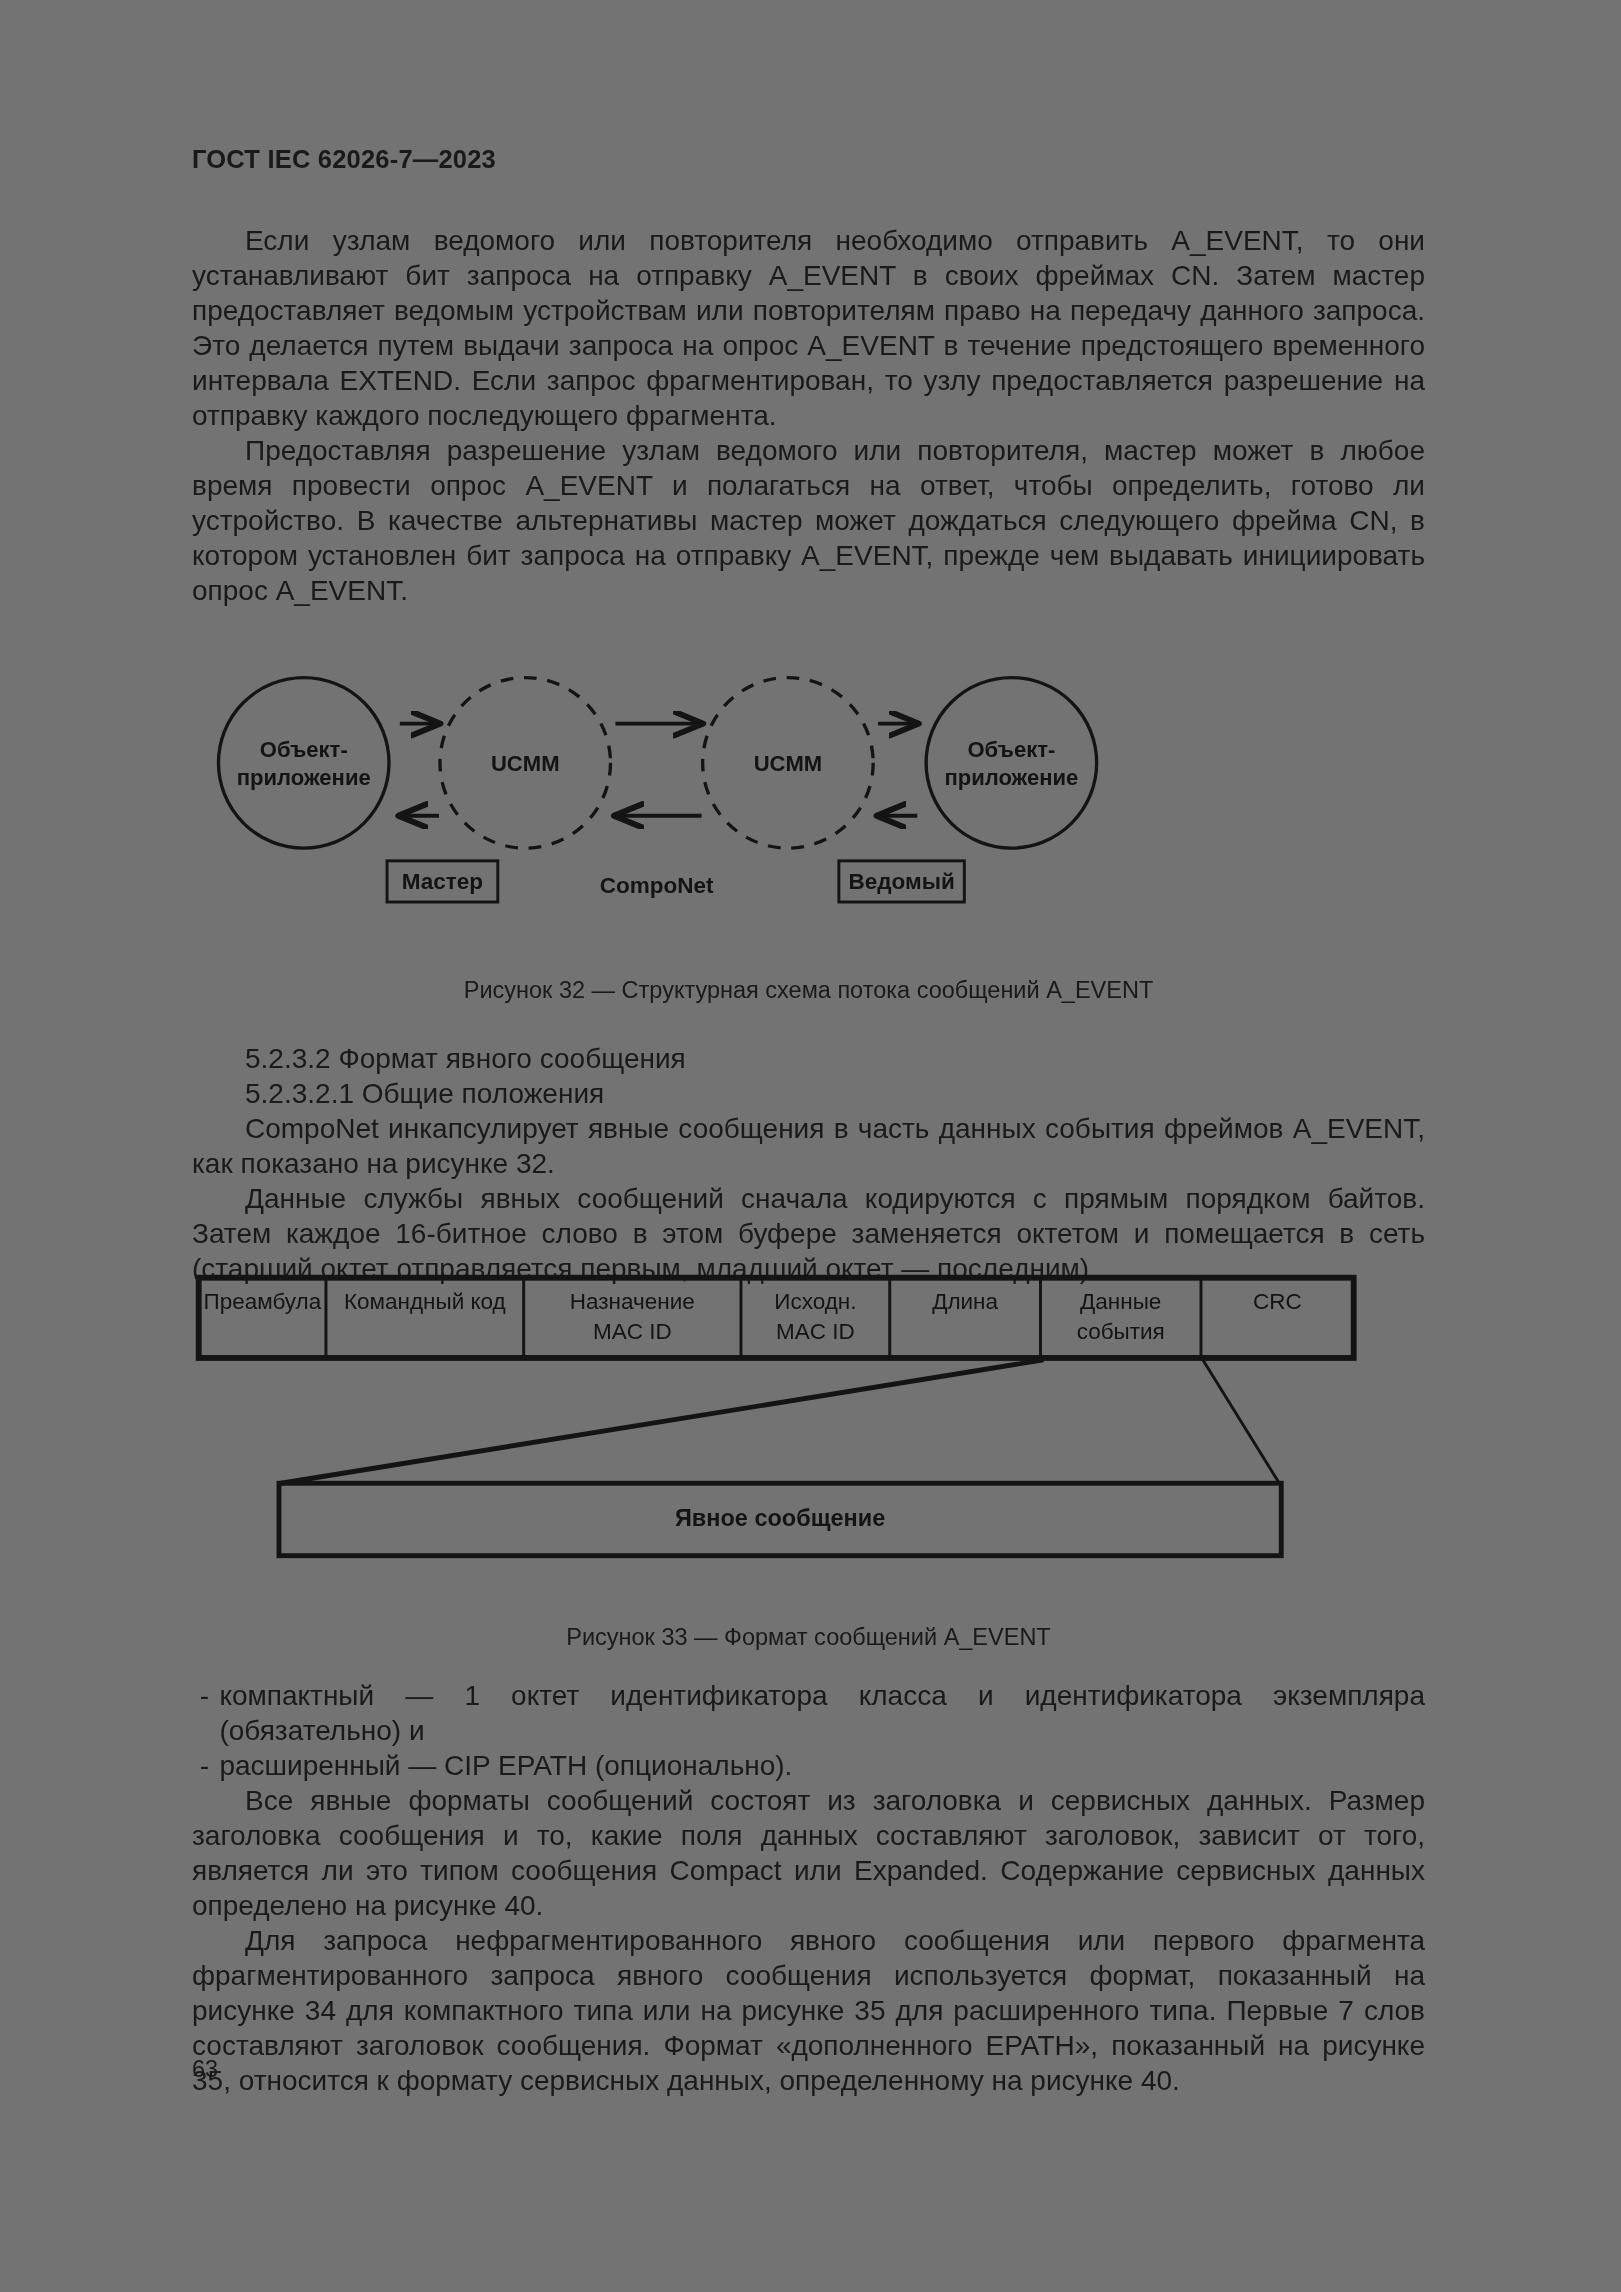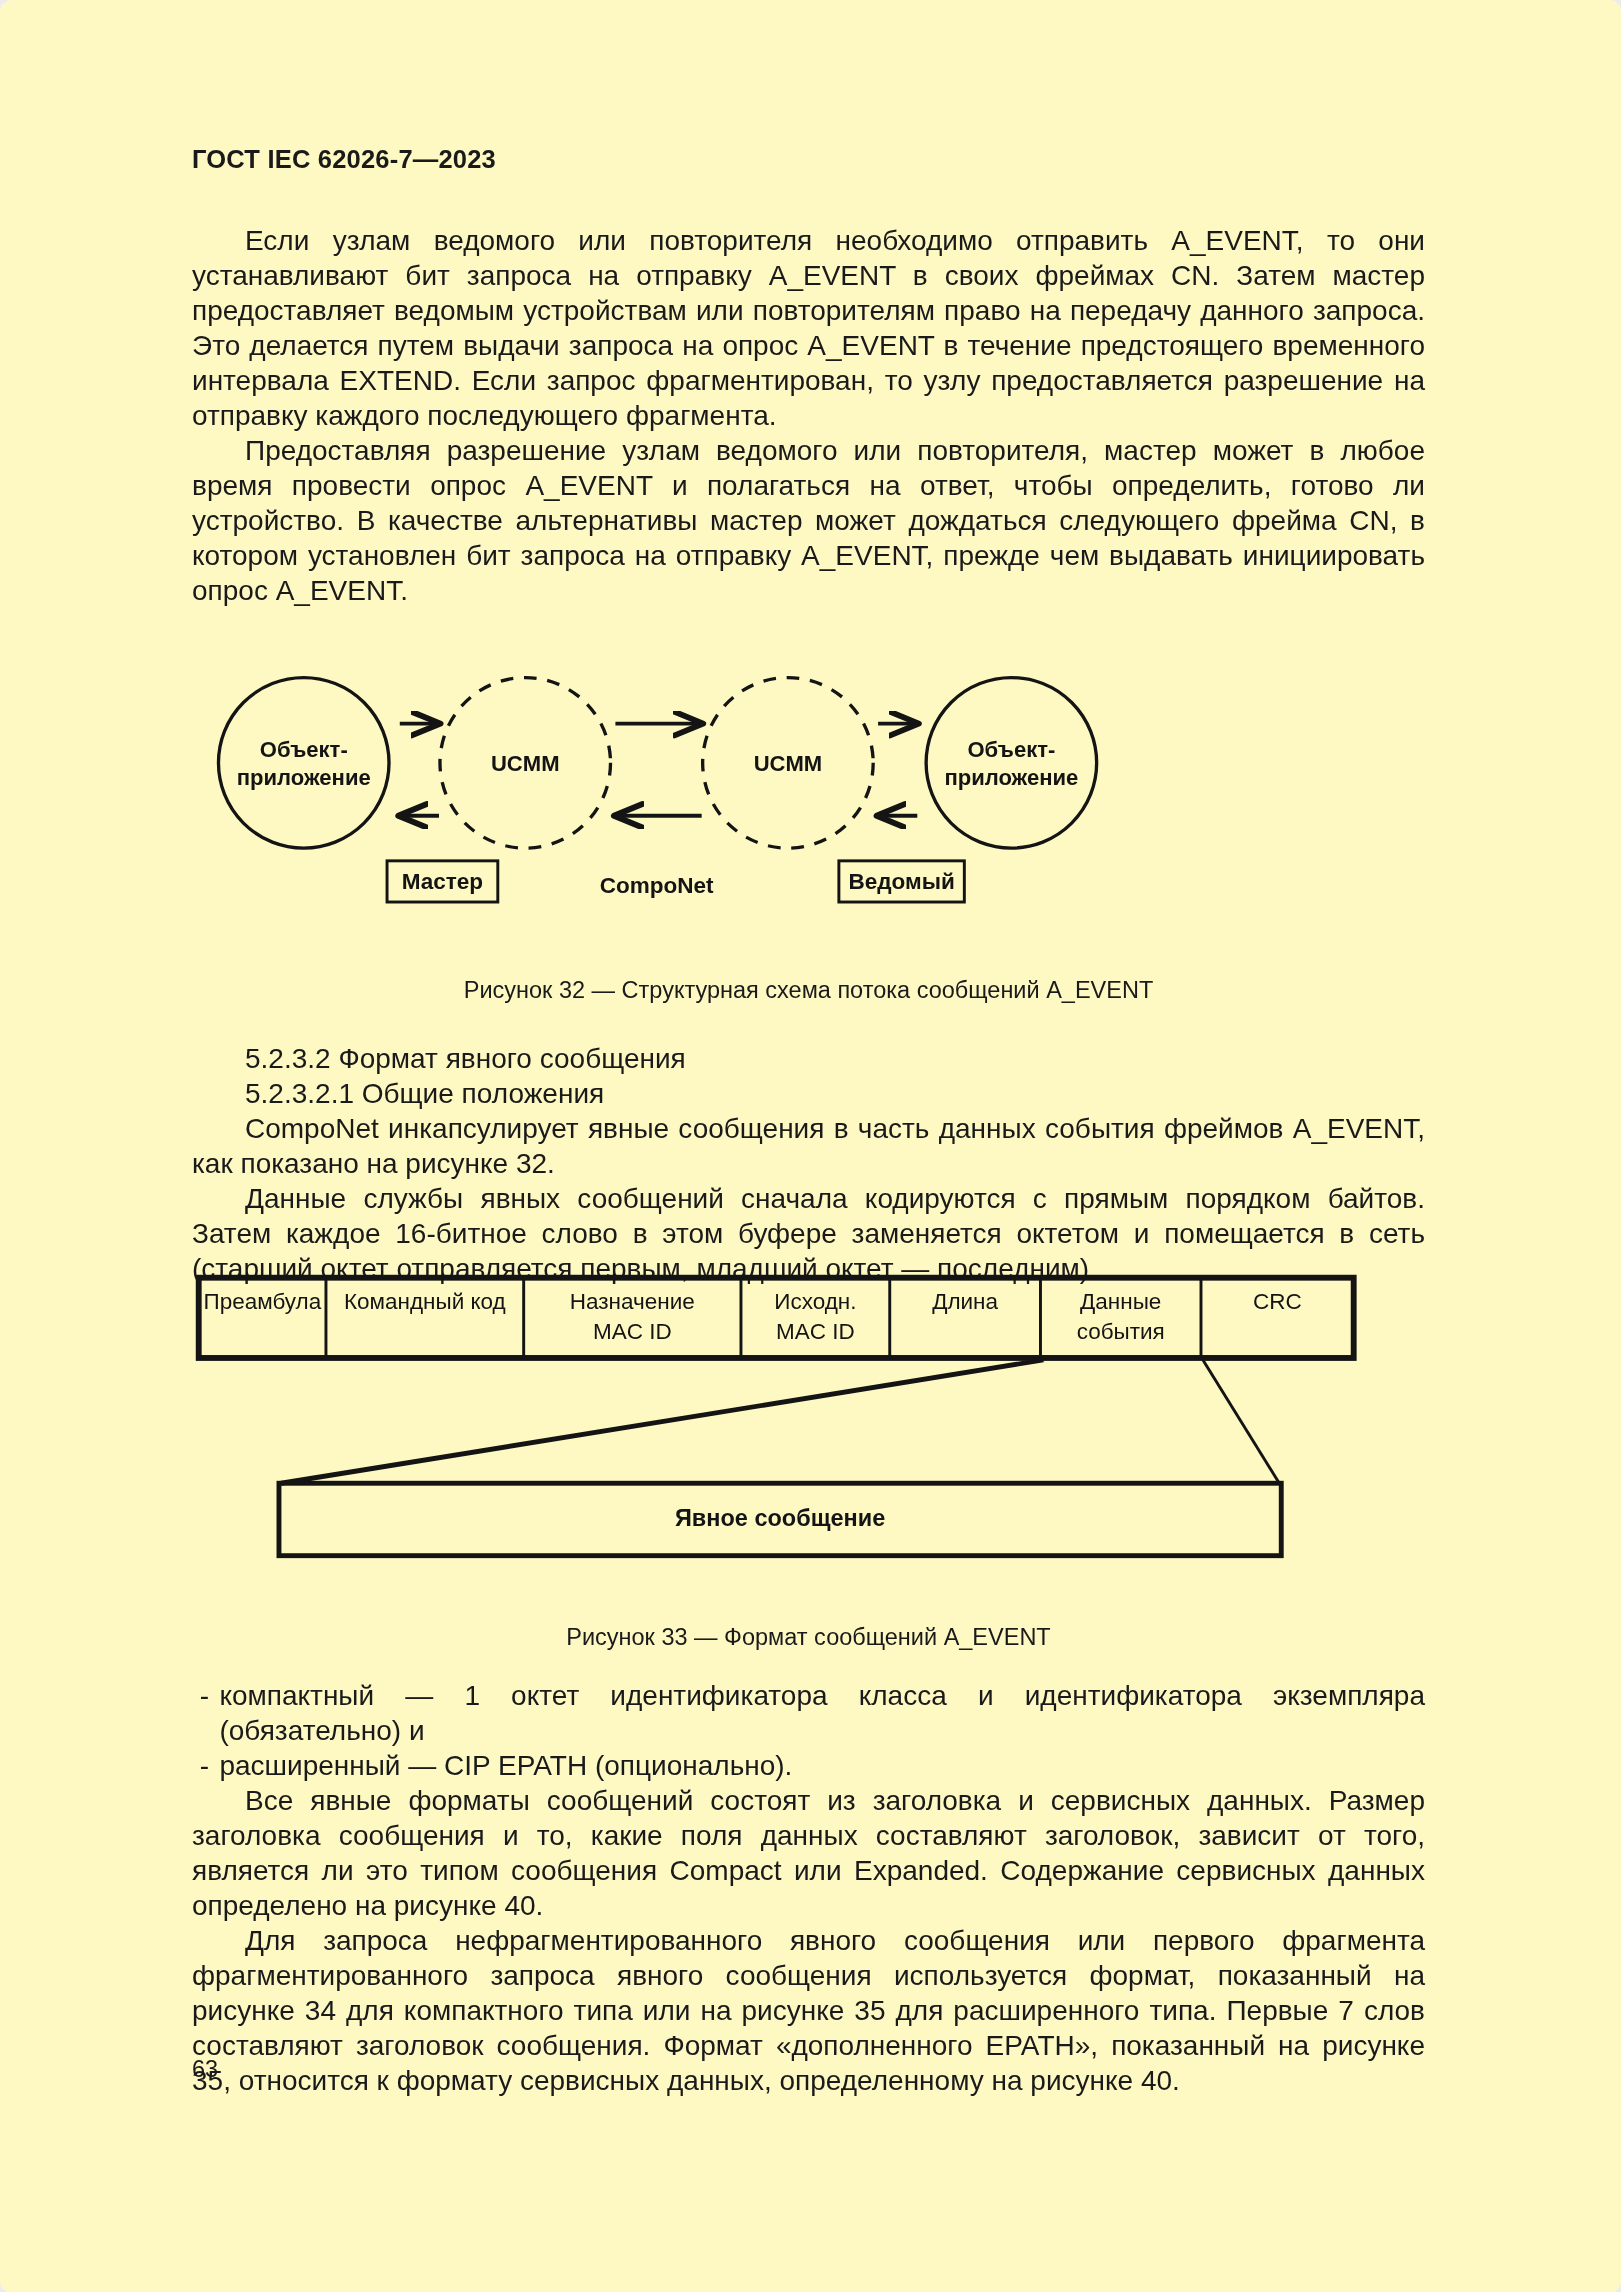--- a/index.html
+++ b/index.html
@@ -11,22 +11,21 @@
     width: 1621px;
     height: 2293px;
     position: relative;
     font-family: "Liberation Sans", sans-serif;
     color: #1a1a1a;
     overflow: hidden;
   }
   .page {
     position: absolute;
     inset: 0;
-    background: #fef9c3;
-    border-radius: 12px;
+    background: #737373;
   }
 
   
   .std-header {
     position: absolute;
     left: 192px;
     top: 145px;
     font-size: 25.5px;
     font-weight: bold;
     letter-spacing: 0.2px;

